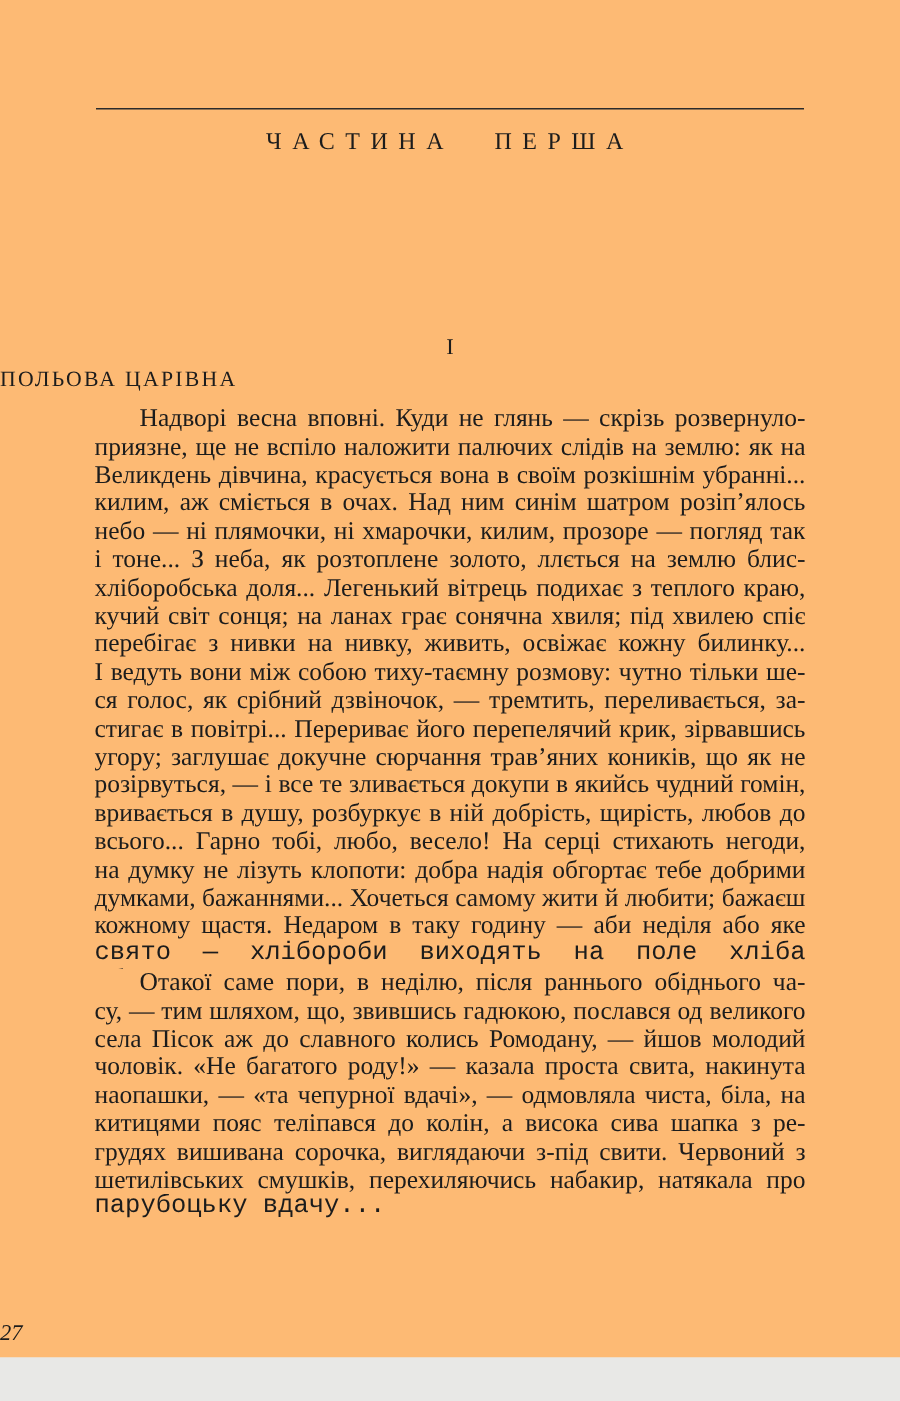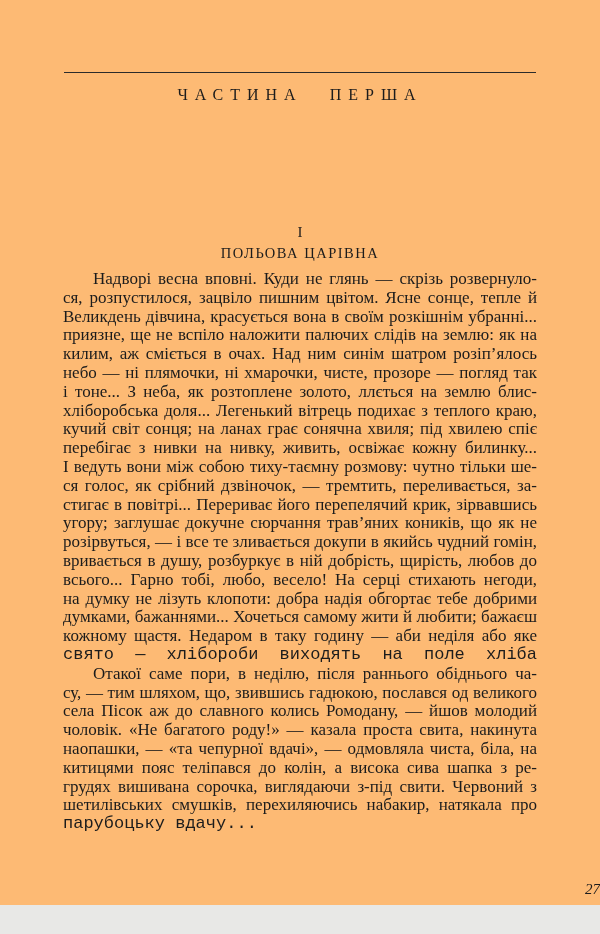--- a/index.html
+++ b/index.html
@@ -44,21 +44,21 @@
     right: 0;
     text-align: center;
     font-size: 15px;
   }
   .chapter-title {
     position: absolute;
     top: 245px;
     left: 0;
     right: 0;
     margin: 0;
-    text-align: center;
+    text-align: left;
     font-size: 14.5px;
     font-weight: normal;
     letter-spacing: 1.5px;
   }
   .body-text {
     position: absolute;
     top: 270px;
     left: 63px;
     width: 474px;
   }
@@ -76,41 +76,40 @@
   }
   .line.last {
     text-align-last: left;
     font-family: Liberation Mono, monospace;
   }
   .page-number {
     position: absolute;
     top: 881px;
     left: 0;
     right: 0;
-    text-align: right;
+    text-align: left;
     font-style: italic;
     font-size: 15px;
   }
 </style>
 </head>
 <body>
 
 <div class="book-page">
   <div class="header-rule"></div>
   <h1 class="part-heading">ЧАСТИНА ПЕРША</h1>
   <div class="chapter-number">I</div>
   <h2 class="chapter-title">ПОЛЬОВА ЦАРІВНА</h2>
   <div class="body-text" id="body-text">
       <div class="paragraph">
         <div class="line first">Надворі весна вповні. Куди не глянь — скрізь розвернуло-</div>
-        <div class="line">ся, розпустилося, зацвіло пишним цвітом. Ясне сонце, тепле й</div>
+        <div class="line">приязне, ще не вспіло наложити палючих слідів на землю: як на</div>
         <div class="line">Великдень дівчина, красується вона в своїм розкішнім убранні...</div>
-        <div class="line">приязне, ще не вспіло наложити палючих слідів на землю: як на</div>
         <div class="line">килим, аж сміється в очах. Над ним синім шатром розіп’ялось</div>
-        <div class="line">небо — ні плямочки, ні хмарочки, чисте, прозоре — погляд так</div>
+        <div class="line">небо — ні плямочки, ні хмарочки, килим, прозоре — погляд так</div>
         <div class="line">і тоне... З неба, як розтоплене золото, ллється на землю блис-</div>
         <div class="line">хліборобська доля... Легенький вітрець подихає з теплого краю,</div>
         <div class="line">кучий світ сонця; на ланах грає сонячна хвиля; під хвилею спіє</div>
         <div class="line">перебігає з нивки на нивку, живить, освіжає кожну билинку...</div>
         <div class="line">І ведуть вони між собою тиху-таємну розмову: чутно тільки ше-</div>
         <div class="line">ся голос, як срібний дзвіночок, — тремтить, переливається, за-</div>
         <div class="line">стигає в повітрі... Перериває його перепелячий крик, зірвавшись</div>
         <div class="line">угору; заглушає докучне сюрчання трав’яних коників, що як не</div>
         <div class="line">розірвуться, — і все те зливається докупи в якийсь чудний гомін,</div>
         <div class="line">вривається в душу, розбуркує в ній добрість, щирість, любов до</div>

